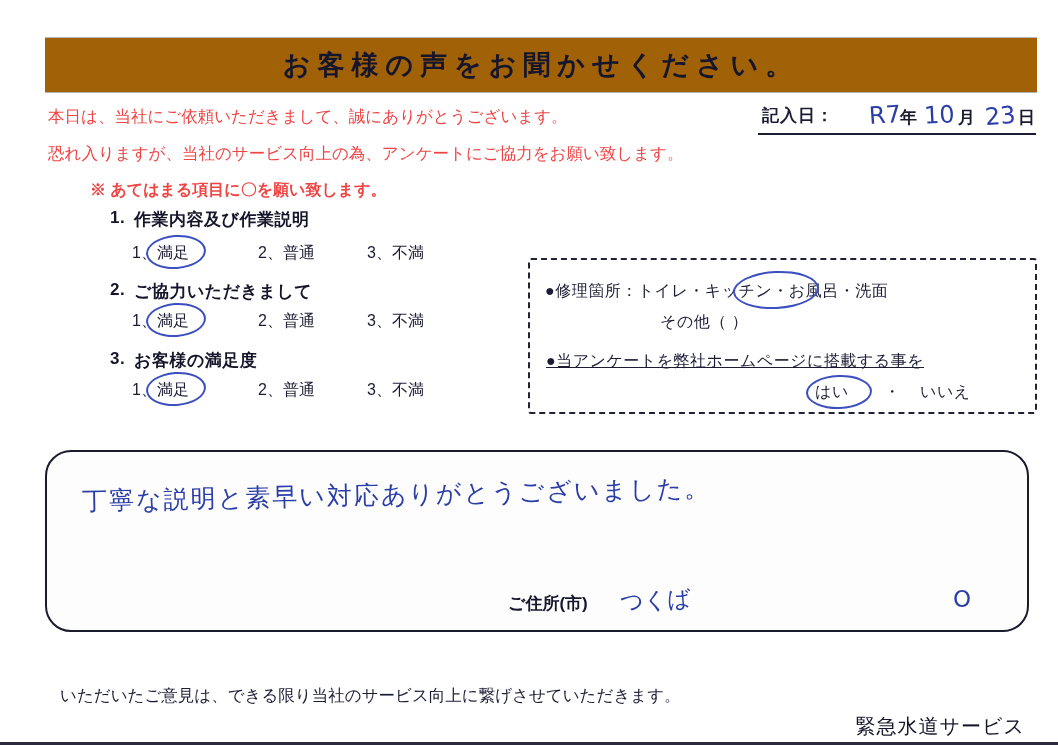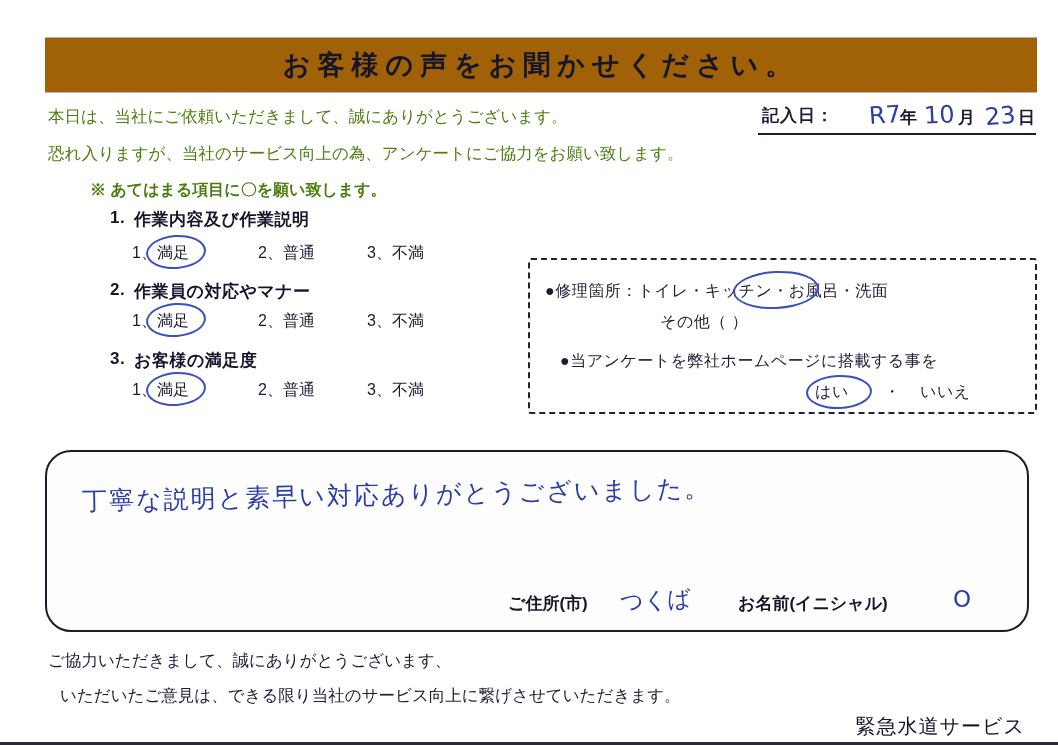--- a/index.html
+++ b/index.html
@@ -46,21 +46,21 @@
     font-weight: bold;
     letter-spacing: 7px;
     color: #15152b;
   }
 
   
   .txt {
     position: absolute;
     font-size: 16.5px;
     line-height: 1.25;
-    color: #4d7c0f;
+    color: #ef4444;
     white-space: nowrap;
   }
 
   
   .date-label {
     position: absolute;
     left: 762px;
     top: 104px;
     font-size: 17px;
     font-weight: bold;
@@ -254,49 +254,47 @@
   <div class="date-kanji-nichi">日</div>
 
   <div class="q-heading" style="left:110px; top:208px;">1.</div>
   <div class="q-heading" style="left:134px; top:208px;">作業内容及び作業説明</div>
   <div class="opt-row" style="left:132px; top:243px;">1、満足</div>
   <div class="opt-row" style="left:258px; top:243px;">2、普通</div>
   <div class="opt-row" style="left:367px; top:243px;">3、不満</div>
   <div class="circle-mark" style="left:146px; top:235px;"></div>
 
   <div class="q-heading" style="left:110px; top:280px;">2.</div>
-  <div class="q-heading" style="left:134px; top:280px;">作業員の対応やマナー</div>
+  <div class="q-heading" style="left:134px; top:280px;">ご協力いただきまして</div>
   <div class="opt-row" style="left:132px; top:311px;">1、満足</div>
   <div class="opt-row" style="left:258px; top:311px;">2、普通</div>
   <div class="opt-row" style="left:367px; top:311px;">3、不満</div>
   <div class="circle-mark" style="left:146px; top:303px;"></div>
 
   <div class="q-heading" style="left:110px; top:349px;">3.</div>
   <div class="q-heading" style="left:134px; top:349px;">お客様の満足度</div>
   <div class="opt-row" style="left:132px; top:380px;">1、満足</div>
   <div class="opt-row" style="left:258px; top:380px;">2、普通</div>
   <div class="opt-row" style="left:367px; top:380px;">3、不満</div>
   <div class="circle-mark" style="left:146px; top:372px;"></div>
 
   <div class="dashed-box"></div>
   <div class="db-line" style="left:545px; top:281px;">●修理箇所：トイレ・キッチン・お風呂・洗面</div>
   <div class="db-line" style="left:660px; top:312px;">その他（                    ）</div>
-  <div class="db-line" style="left:560px; top:351px;">●当アンケートを弊社ホームページに搭載する事を</div>
+  <div class="db-line" style="left:546px; top:351px;text-decoration:underline;">●当アンケートを弊社ホームページに搭載する事を</div>
   <div class="db-line" style="left:815px; top:382px;">はい</div>
   <div class="db-line" style="left:884px; top:382px;">・</div>
   <div class="db-line" style="left:920px; top:382px;">いいえ</div>
   <div class="ellipse-kitchen"></div>
   <div class="ellipse-hai"></div>
 
 
   <div class="comment-box"></div>
   <div class="comment-hand">丁寧な説明と素早い対応ありがとうございました。</div>
   <div class="addr-label">ご住所(市)</div>
   <div class="hand-addr">つくば</div>
-  <div class="name-label">お名前(イニシャル)</div>
   <div class="hand-name">O</div>
 
-  <div class="footer-line" style="left:48px; top:650px;">ご協力いただきまして、誠にありがとうございます、</div>
   <div class="footer-line" style="left:60px; top:685px;">いただいたご意見は、できる限り当社のサービス向上に繋げさせていただきます。</div>
   <div class="company">緊急水道サービス</div>
 
   <div class="bottom-rule"></div>
 </div>
 
 </body></html>

